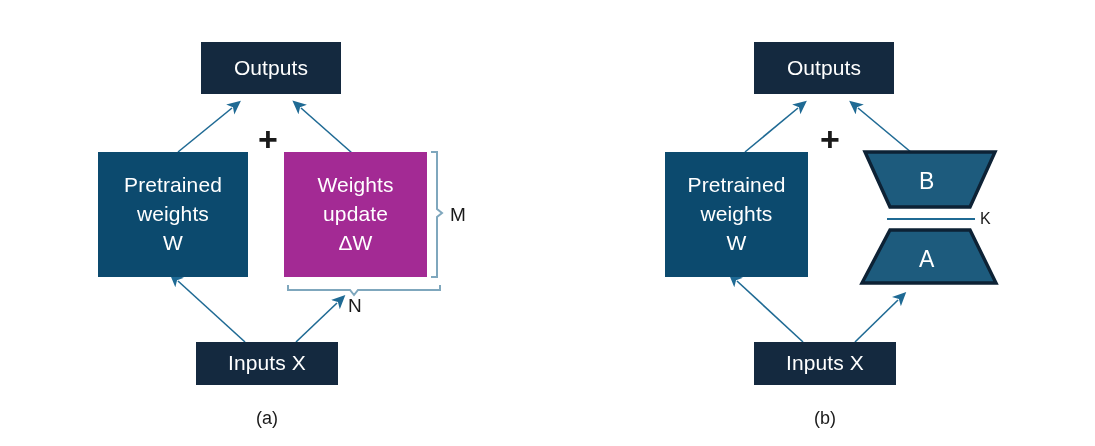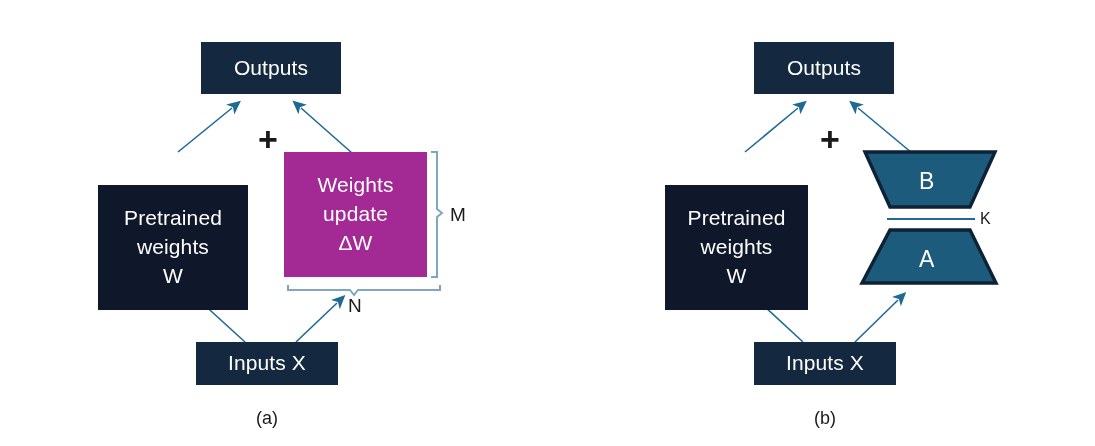--- a/index.html
+++ b/index.html
@@ -30,21 +30,21 @@
     display: flex;
     align-items: center;
     justify-content: center;
     text-align: center;
     color: #ffffff;
     font-size: 21px;
     line-height: 1.38;
     letter-spacing: 0.1px;
   }
   .node.dark { background: #14293f; }
-  .node.gray { background: #0f172a; margin-top: 33px; }
+  .node.gray { background: #0c4a6e; }
   .node.magenta { background: #a32a94; }
 
   .caption {
     position: absolute;
     font-size: 18px;
     color: #1a1a1a;
     text-align: center;
     white-space: nowrap;
   }
   .plus {

